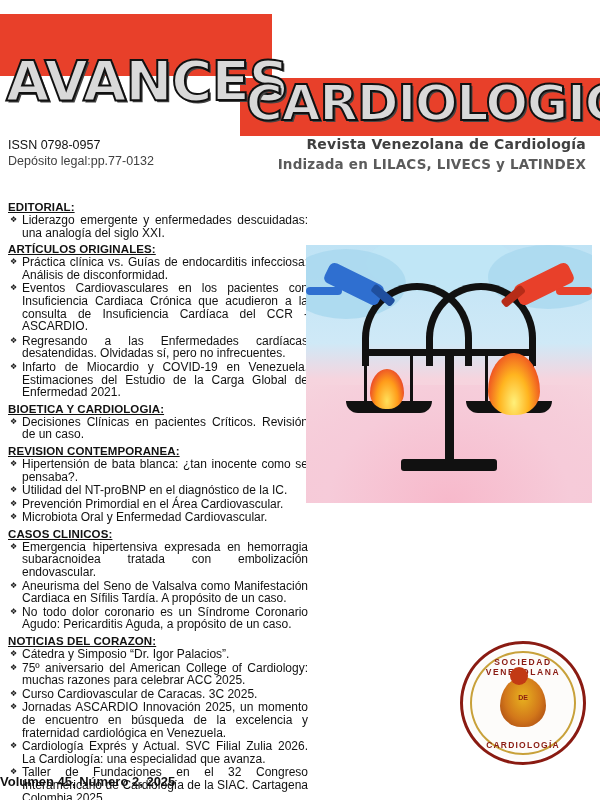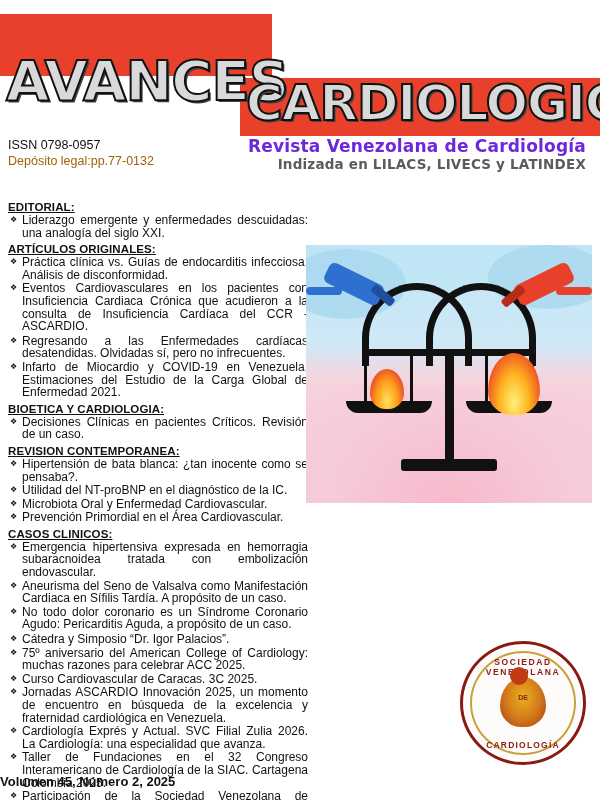--- a/index.html
+++ b/index.html
@@ -30,31 +30,31 @@
     font-family:"DejaVu Sans", sans-serif;
     font-weight:bold;font-size:50px;letter-spacing:-1px;
     color:#d9d9d9;
     -webkit-text-stroke:2px #111;
     text-shadow:2px 2px 0 #444;
     line-height:58px;
   }
   .sub1{
     position:absolute;right:14px;top:136px;
     font-family:"DejaVu Sans", sans-serif;
-    font-weight:bold;font-size:17px;color:#6d28d9;
+    font-weight:bold;font-size:14px;color:#404040;
     text-align:right;letter-spacing:.2px;
   }
   .sub2{
     position:absolute;right:14px;top:156px;
     font-family:"DejaVu Sans", sans-serif;
     font-weight:bold;font-size:13.5px;color:#5b5b5b;
     text-align:left;letter-spacing:.2px;
   }
   .issn{position:absolute;left:8px;top:138px;font-size:12.5px;color:#111;}
-  .dep{position:absolute;left:8px;top:154px;font-size:12.5px;color:#a16207;}
+  .dep{position:absolute;left:8px;top:154px;font-size:12.5px;color:#404040;}
 
   
   .content{position:absolute;left:0;top:197px;width:600px;height:610px;}
   .toc{position:absolute;left:8px;top:0;width:300px;}
   .sec-head{
     font-size:11.5px;font-weight:bold;color:#111;
     text-decoration:underline;margin:4px 0 1px 0;letter-spacing:.1px;
   }
   ul.items{list-style:none;margin:0 0 2px 0;padding:0;}
   ul.items li{
@@ -155,29 +155,30 @@
         <li>Infarto de Miocardio y COVID-19 en Venezuela. Estimaciones del Estudio de la Carga Global de Enfermedad 2021.</li>
       </ul>
       <div class="sec-head">BIOETICA Y CARDIOLOGIA:</div>
       <ul class="items">
         <li>Decisiones Clínicas en pacientes Críticos. Revisión de un caso.</li>
       </ul>
       <div class="sec-head">REVISION CONTEMPORANEA:</div>
       <ul class="items">
         <li>Hipertensión de bata blanca: ¿tan inocente como se pensaba?.</li>
         <li>Utilidad del NT-proBNP en el diagnóstico de la IC.</li>
+        <li>Prevención Primordial en el Área Cardiovascular.</li>
         <li>Microbiota Oral y Enfermedad Cardiovascular.</li>
-        <li>Prevención Primordial en el Área Cardiovascular.</li>
       </ul>
       <div class="sec-head">CASOS CLINICOS:</div>
       <ul class="items">
         <li>Emergencia hipertensiva expresada en hemorragia subaracnoidea tratada con embolización endovascular.</li>
         <li>Aneurisma del Seno de Valsalva como Manifestación Cardiaca en Sífilis Tardía. A propósito de un caso.</li>
         <li>No todo dolor coronario es un Síndrome Coronario Agudo: Pericarditis Aguda, a propósito de un caso.</li>
       </ul>
+      <div class="sec-head">NOTICIAS DEL CORAZON:</div>
       <ul class="items">
         <li>Cátedra y Simposio “Dr. Igor Palacios”.</li>
         <li>75º aniversario del American College of Cardiology: muchas razones para celebrar ACC 2025.</li>
         <li>Curso Cardiovascular de Caracas. 3C 2025.</li>
         <li>Jornadas ASCARDIO Innovación 2025, un momento de encuentro en búsqueda de la excelencia y fraternidad cardiológica en Venezuela.</li>
         <li>Cardiología Exprés y Actual. SVC Filial Zulia 2026.  La Cardiología: una especialidad que avanza.</li>
         <li>Taller de Fundaciones en el 32 Congreso Interamericano de Cardiología de la SIAC. Cartagena Colombia 2025.</li>
         <li>Participación de la Sociedad Venezolana de Cardiología en el Congreso de SIAC realizado en Cartagena Colombia, del 4 al 7 de junio de 2025.</li>
       </ul>
     </div>

